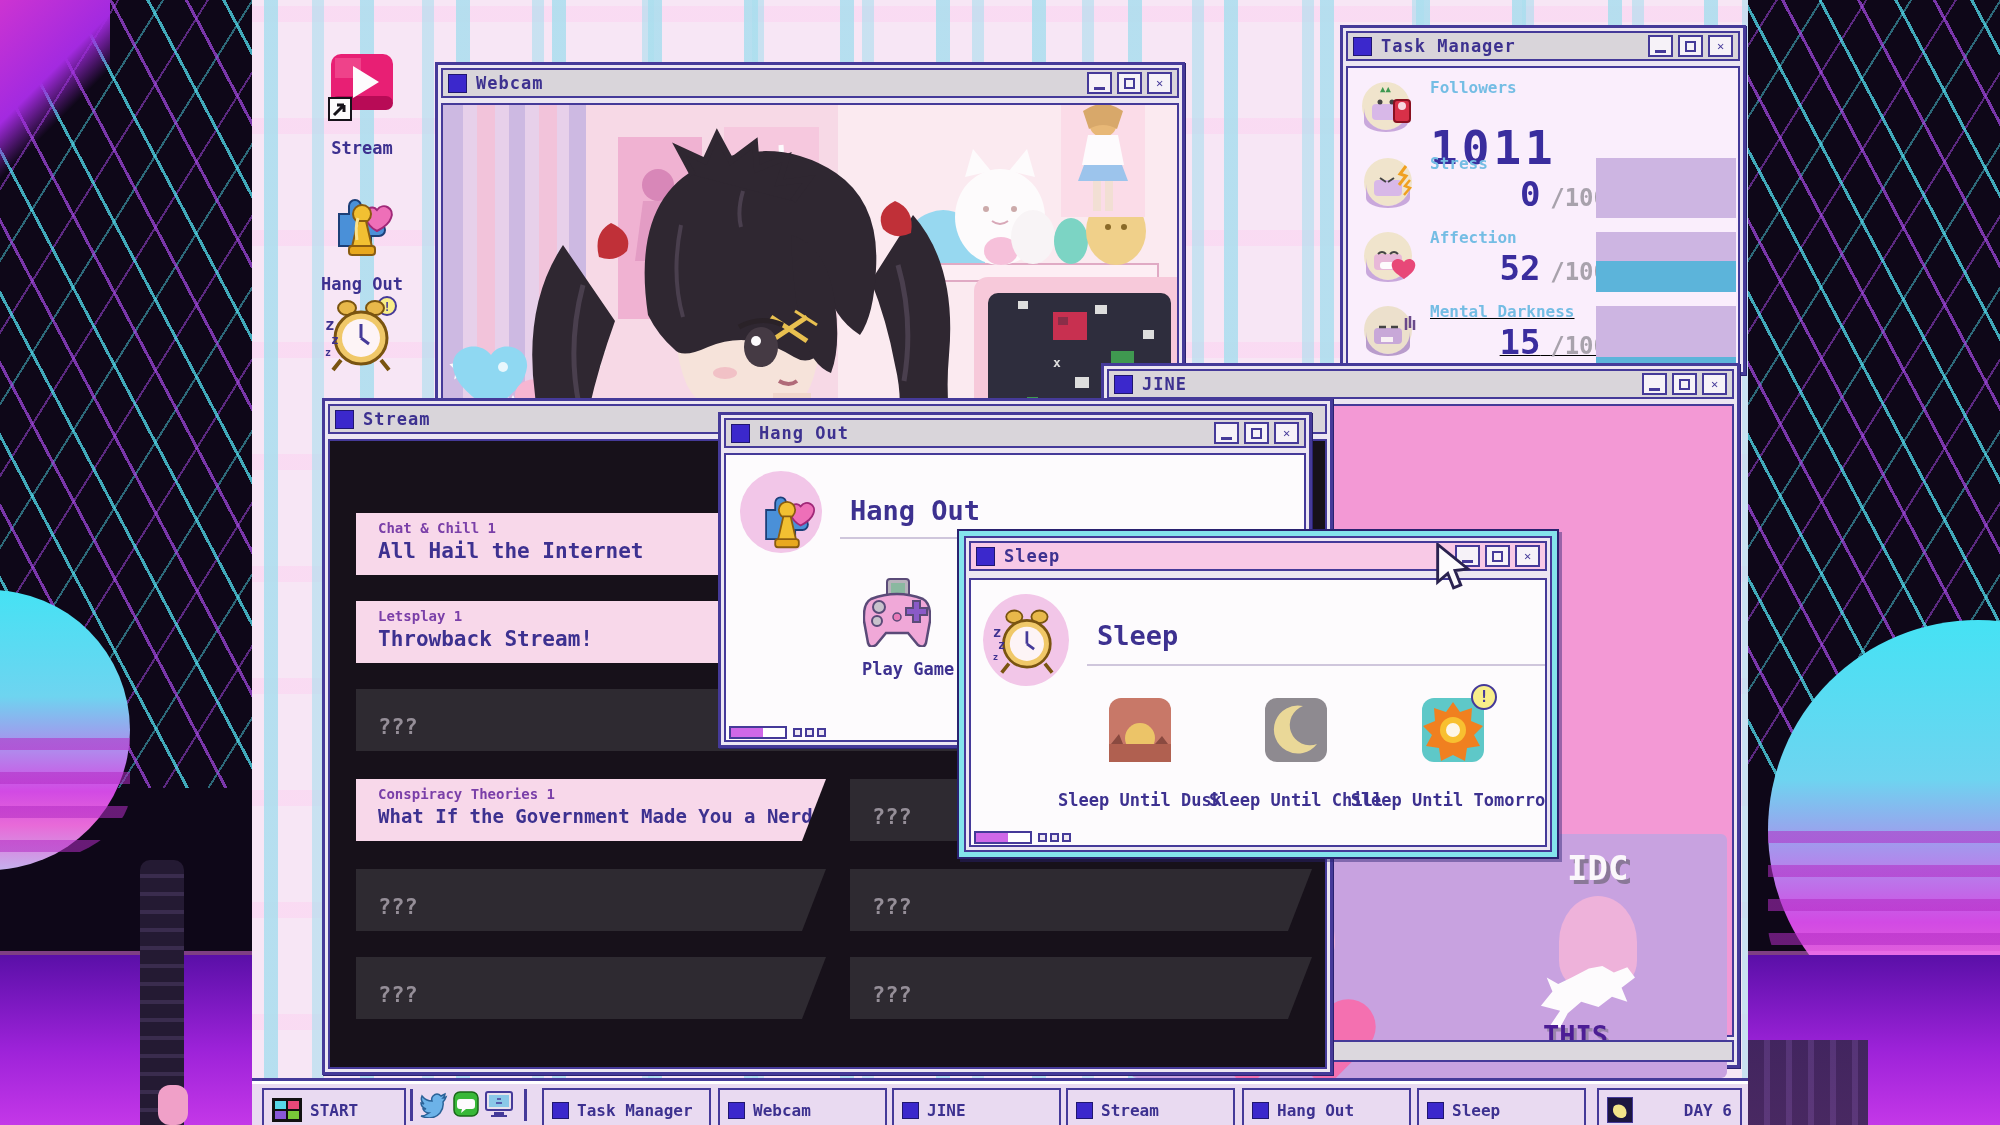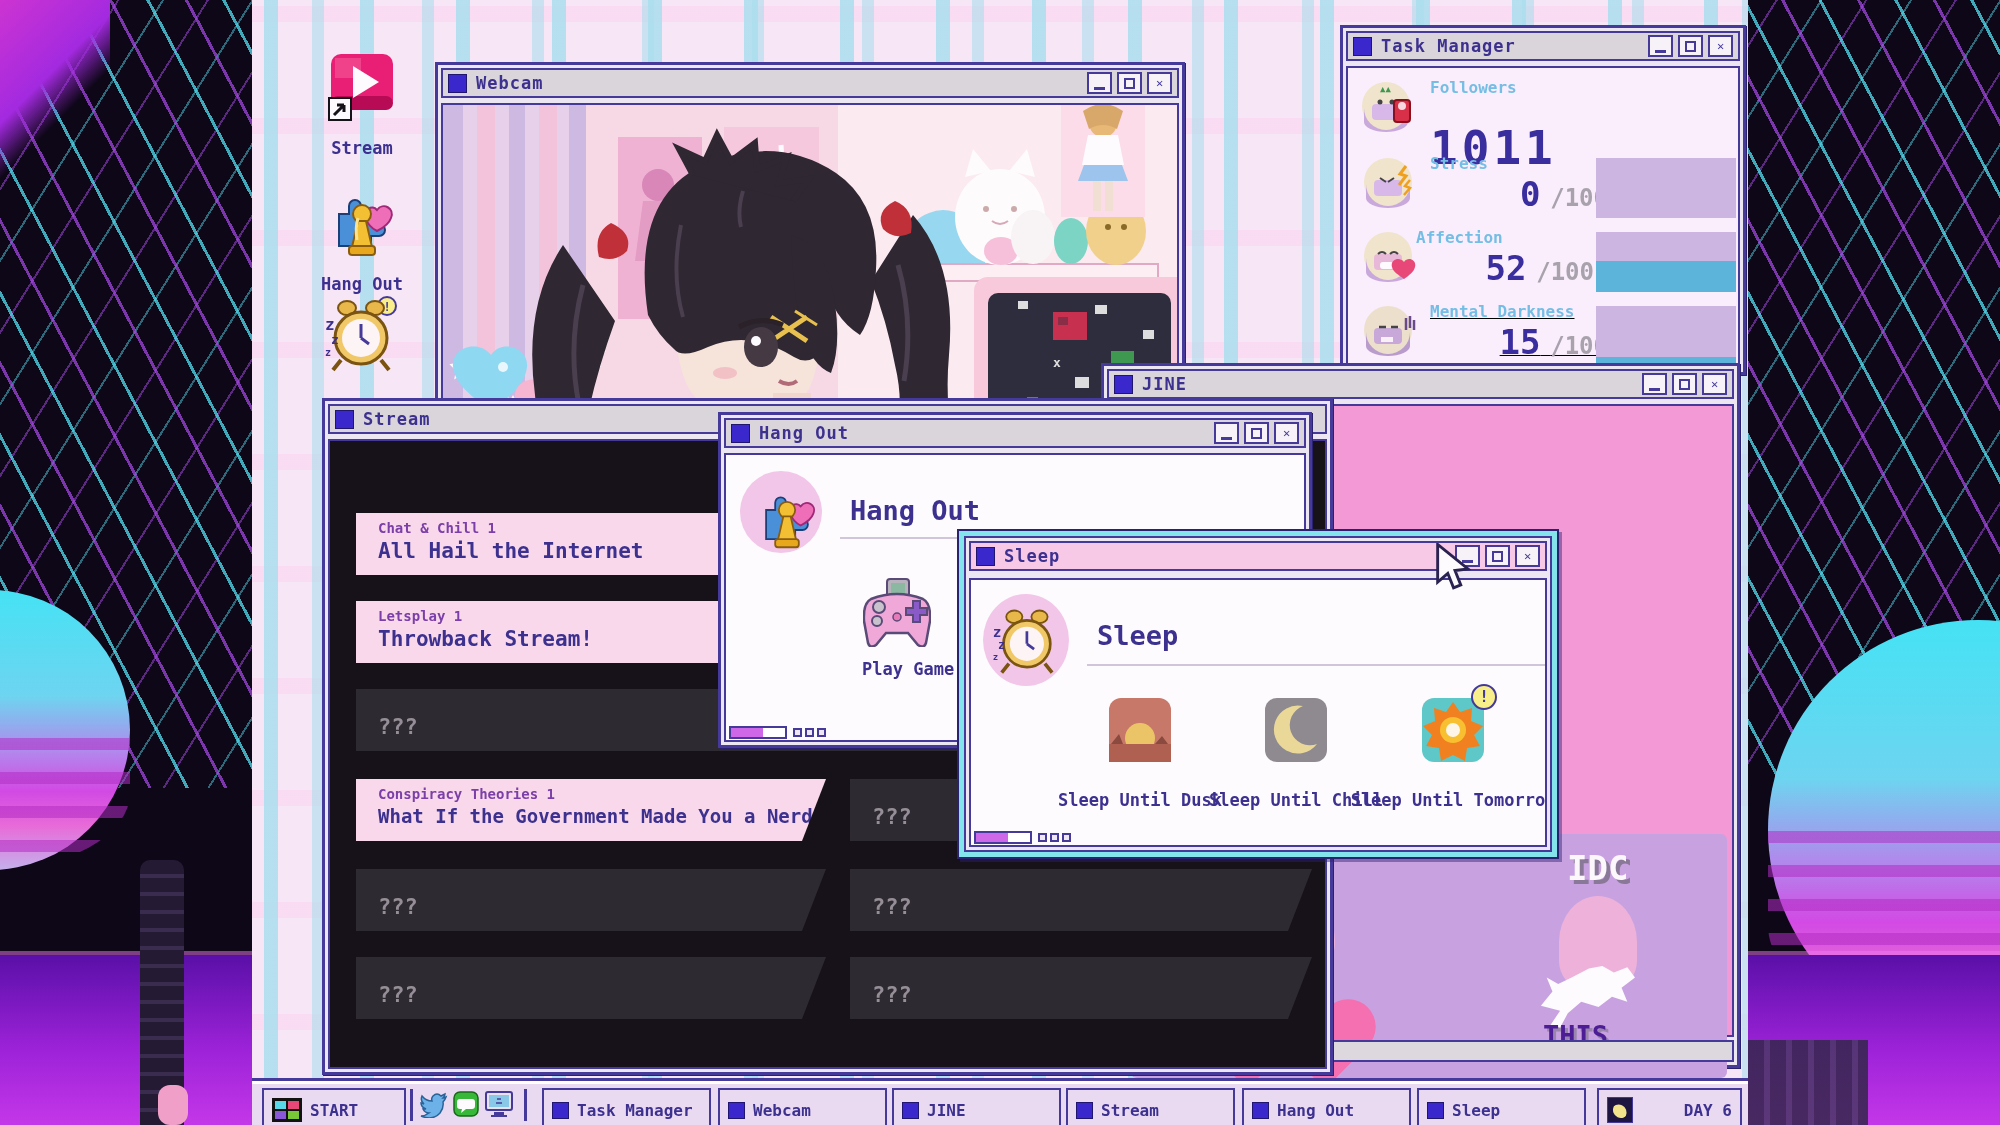--- a/index.html
+++ b/index.html
@@ -391,21 +391,21 @@
 
     <div class="tm-row" style="top:160px;">
       <svg width="56" height="56" viewBox="0 0 56 56">
         <circle cx="28" cy="28" r="24" fill="#f0e4cc"></circle>
           <path d="M6 30 a22 22 0 0 0 44 0 l0 14 a22 10 0 0 1 -44 0 z" fill="#c9a8dc"></path>
         <rect x="14" y="26" width="28" height="16" rx="4" fill="#e8b8d8"></rect>
         <path d="M18 26 q4 -4 8 0 M30 26 q4 -4 8 0" stroke="#444" stroke-width="2" fill="none"></path>
         <rect x="20" y="34" width="14" height="7" rx="3" fill="#fdfbfd"></rect>
         <path d="M44 34 c-5-6 -14-2 -12 5 c1 5 7 8 12 12 c5-4 10-7 11-12 c2-7 -7-11 -11-5 z" fill="#e84878"></path>
       </svg>
-      <div style="width:178px;">
+      <div style="margin-left:14px; width:178px;">
         <div class="tm-label">Affection</div>
         <div style="text-align:right; margin-top:4px;">
           <span class="tm-num">52</span>
           <span class="tm-den">/100</span>
         </div>
       </div>
     </div>
     <div class="tm-bar" style="top:164px; height:60px;">
         <div class="tm-fill" style="height: 52%;"></div>
       </div>

